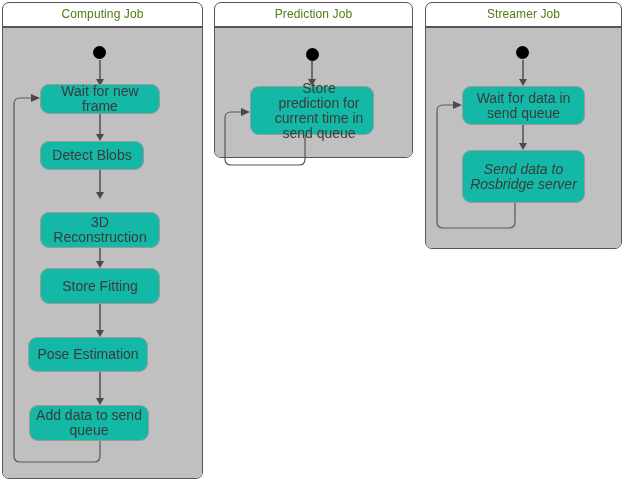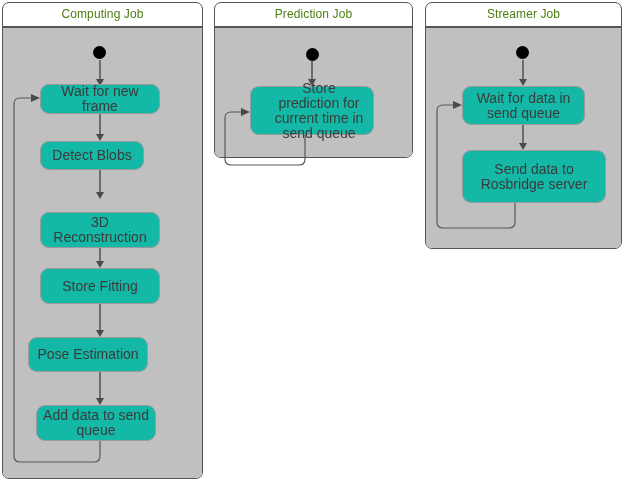--- a/index.html
+++ b/index.html
@@ -172,29 +172,29 @@
   </div>
 
   <div class="node" style="left:40px; top:268px; width:120px; height:36px;">
     <span>Store Fitting</span>
   </div>
 
   <div class="node" style="left:28px; top:337px; width:120px; height:35px;">
     <span>Pose Estimation</span>
   </div>
 
-  <div class="node" style="left:36px; top:405px; width:120px; height:36px;">
+  <div class="node" style="left:29px; top:405px; width:120px; height:36px;">
     <span>Add data to send queue</span>
   </div>
 
   <div class="node" style="left:250px; top:86px; width:124px; height:49px;padding-left:20px;">
     <span>Store prediction for current time in send queue</span>
   </div>
 
   <div class="node" style="left:462px; top:86px; width:123px; height:39px;">
     <span>Wait for data in send queue</span>
   </div>
 
-  <div class="node" style="left:462px; top:150px; width:144px; height:53px;">
+  <div class="node" style="left:462px; top:150px; width:123px; height:53px;font-style:italic;">
     <span>Send data to Rosbridge server</span>
   </div>
 
 </div>
 
 </body></html>

